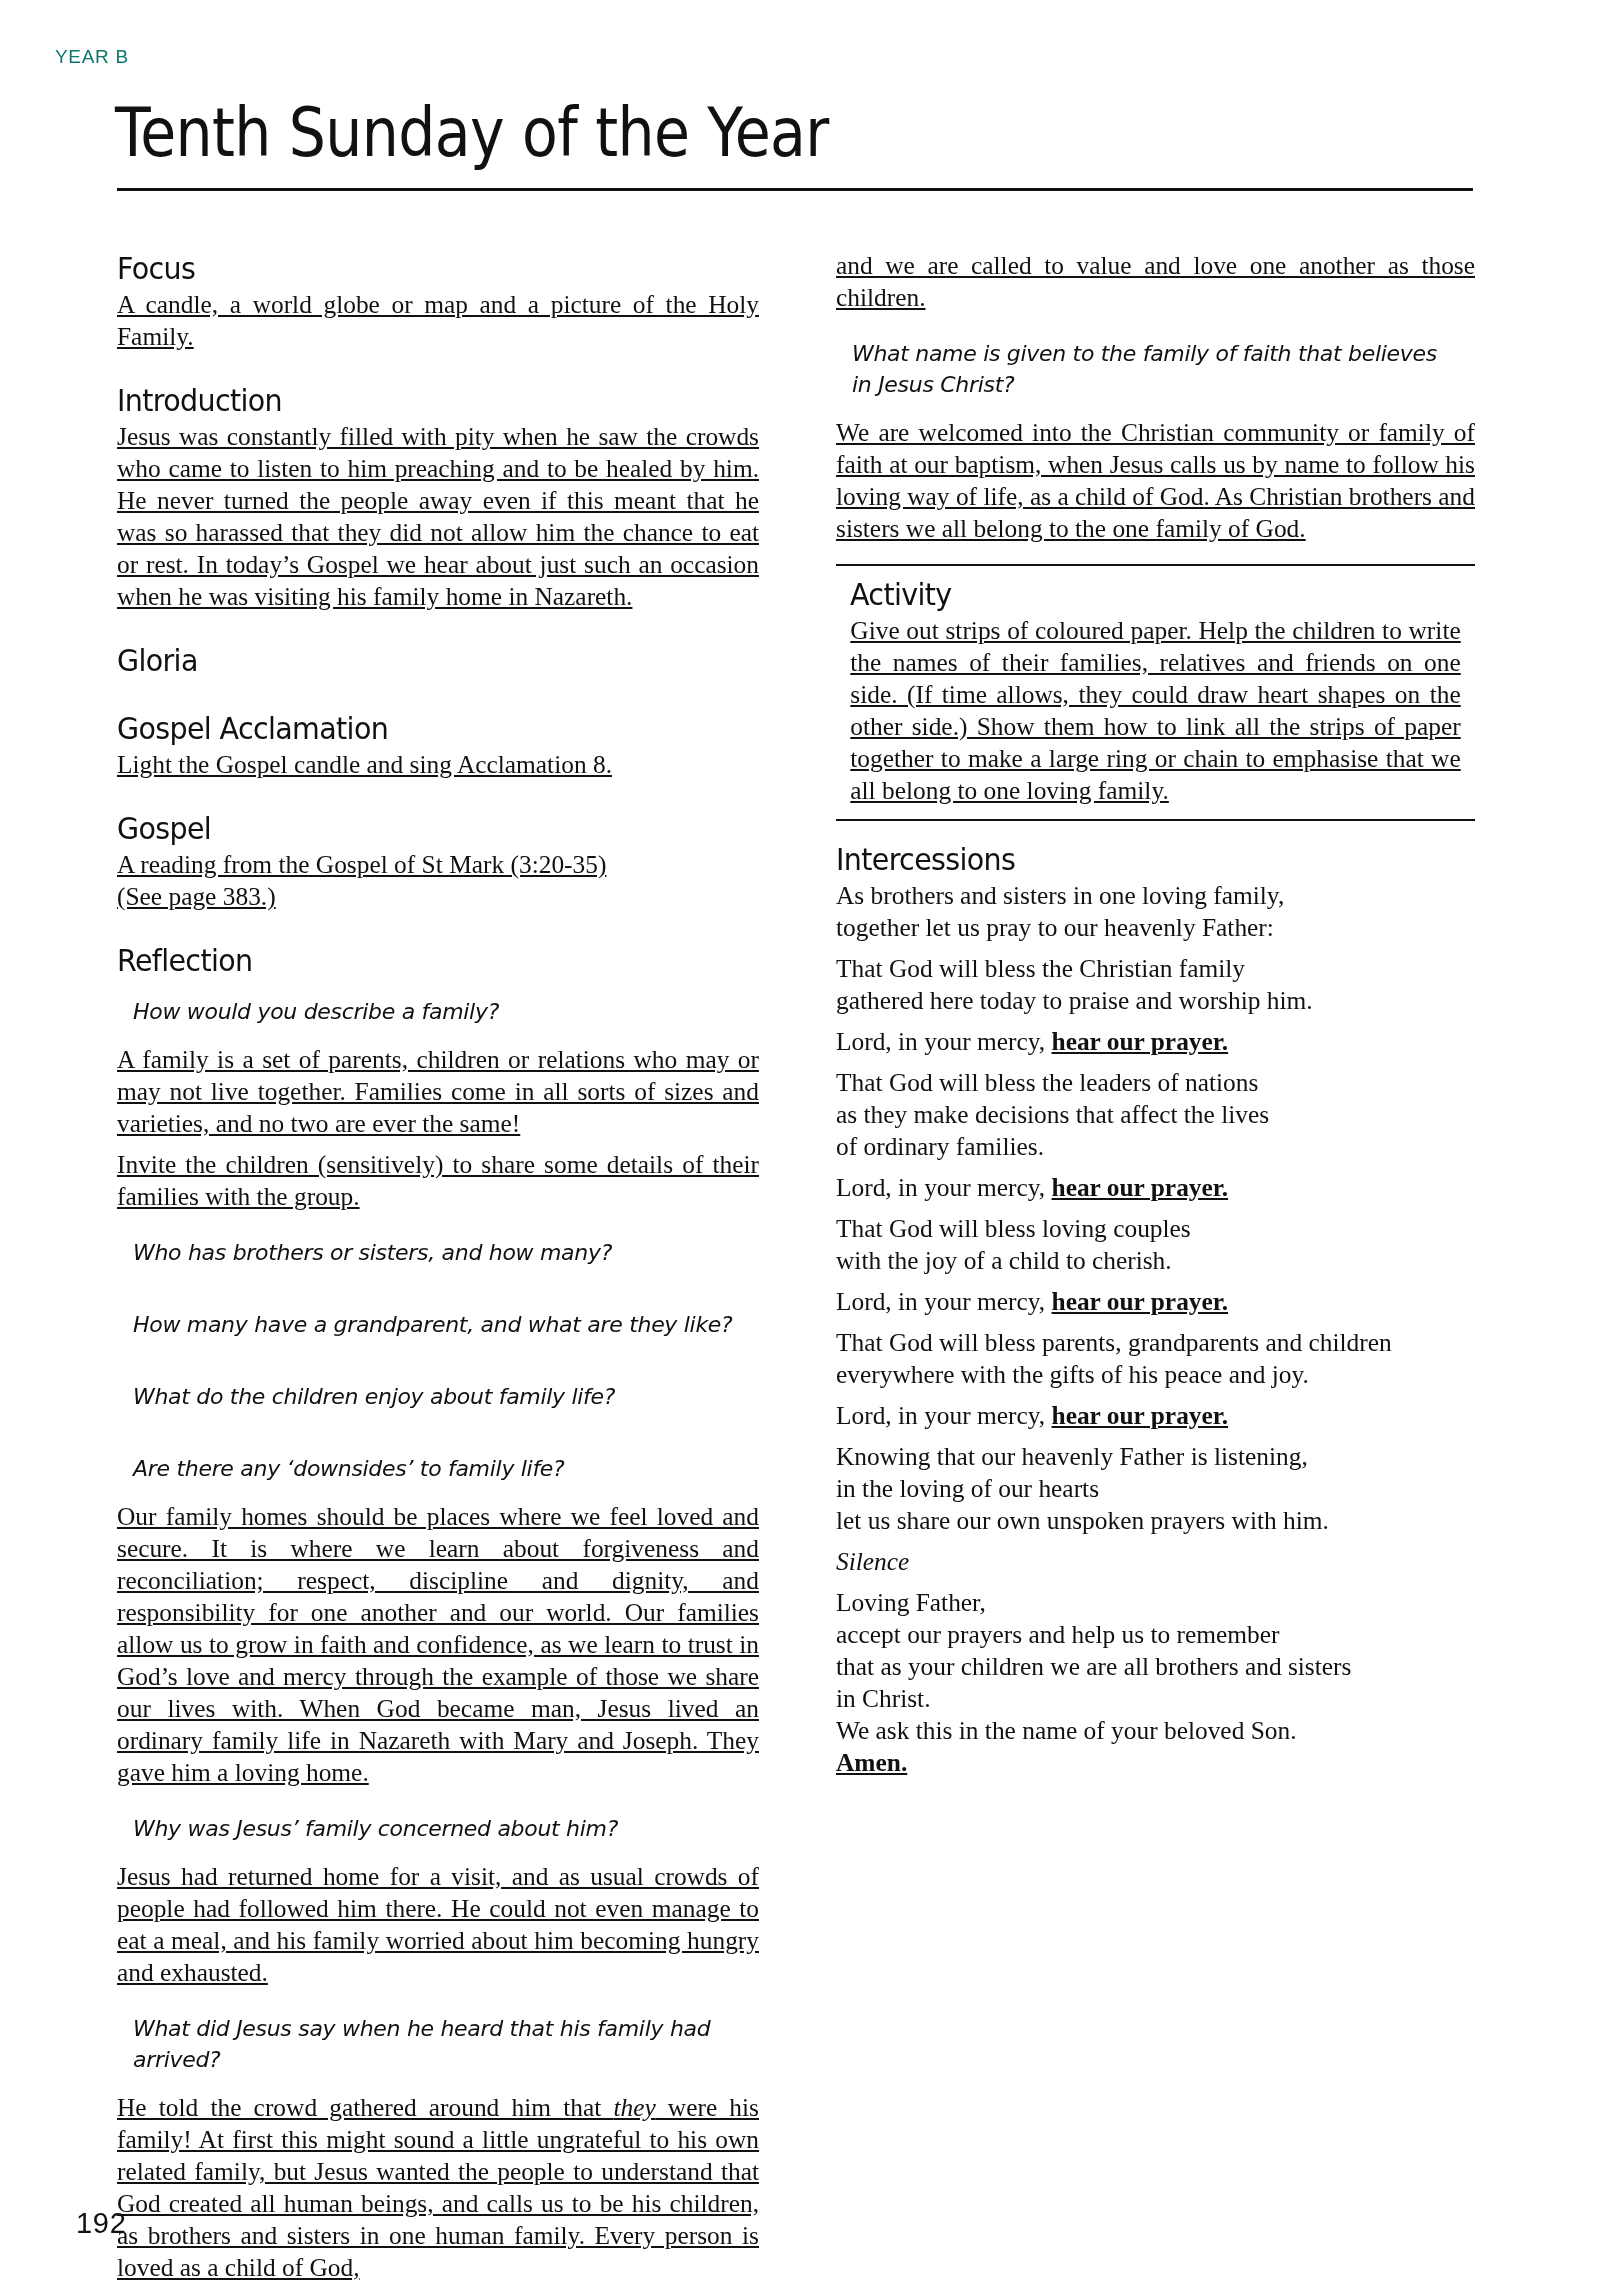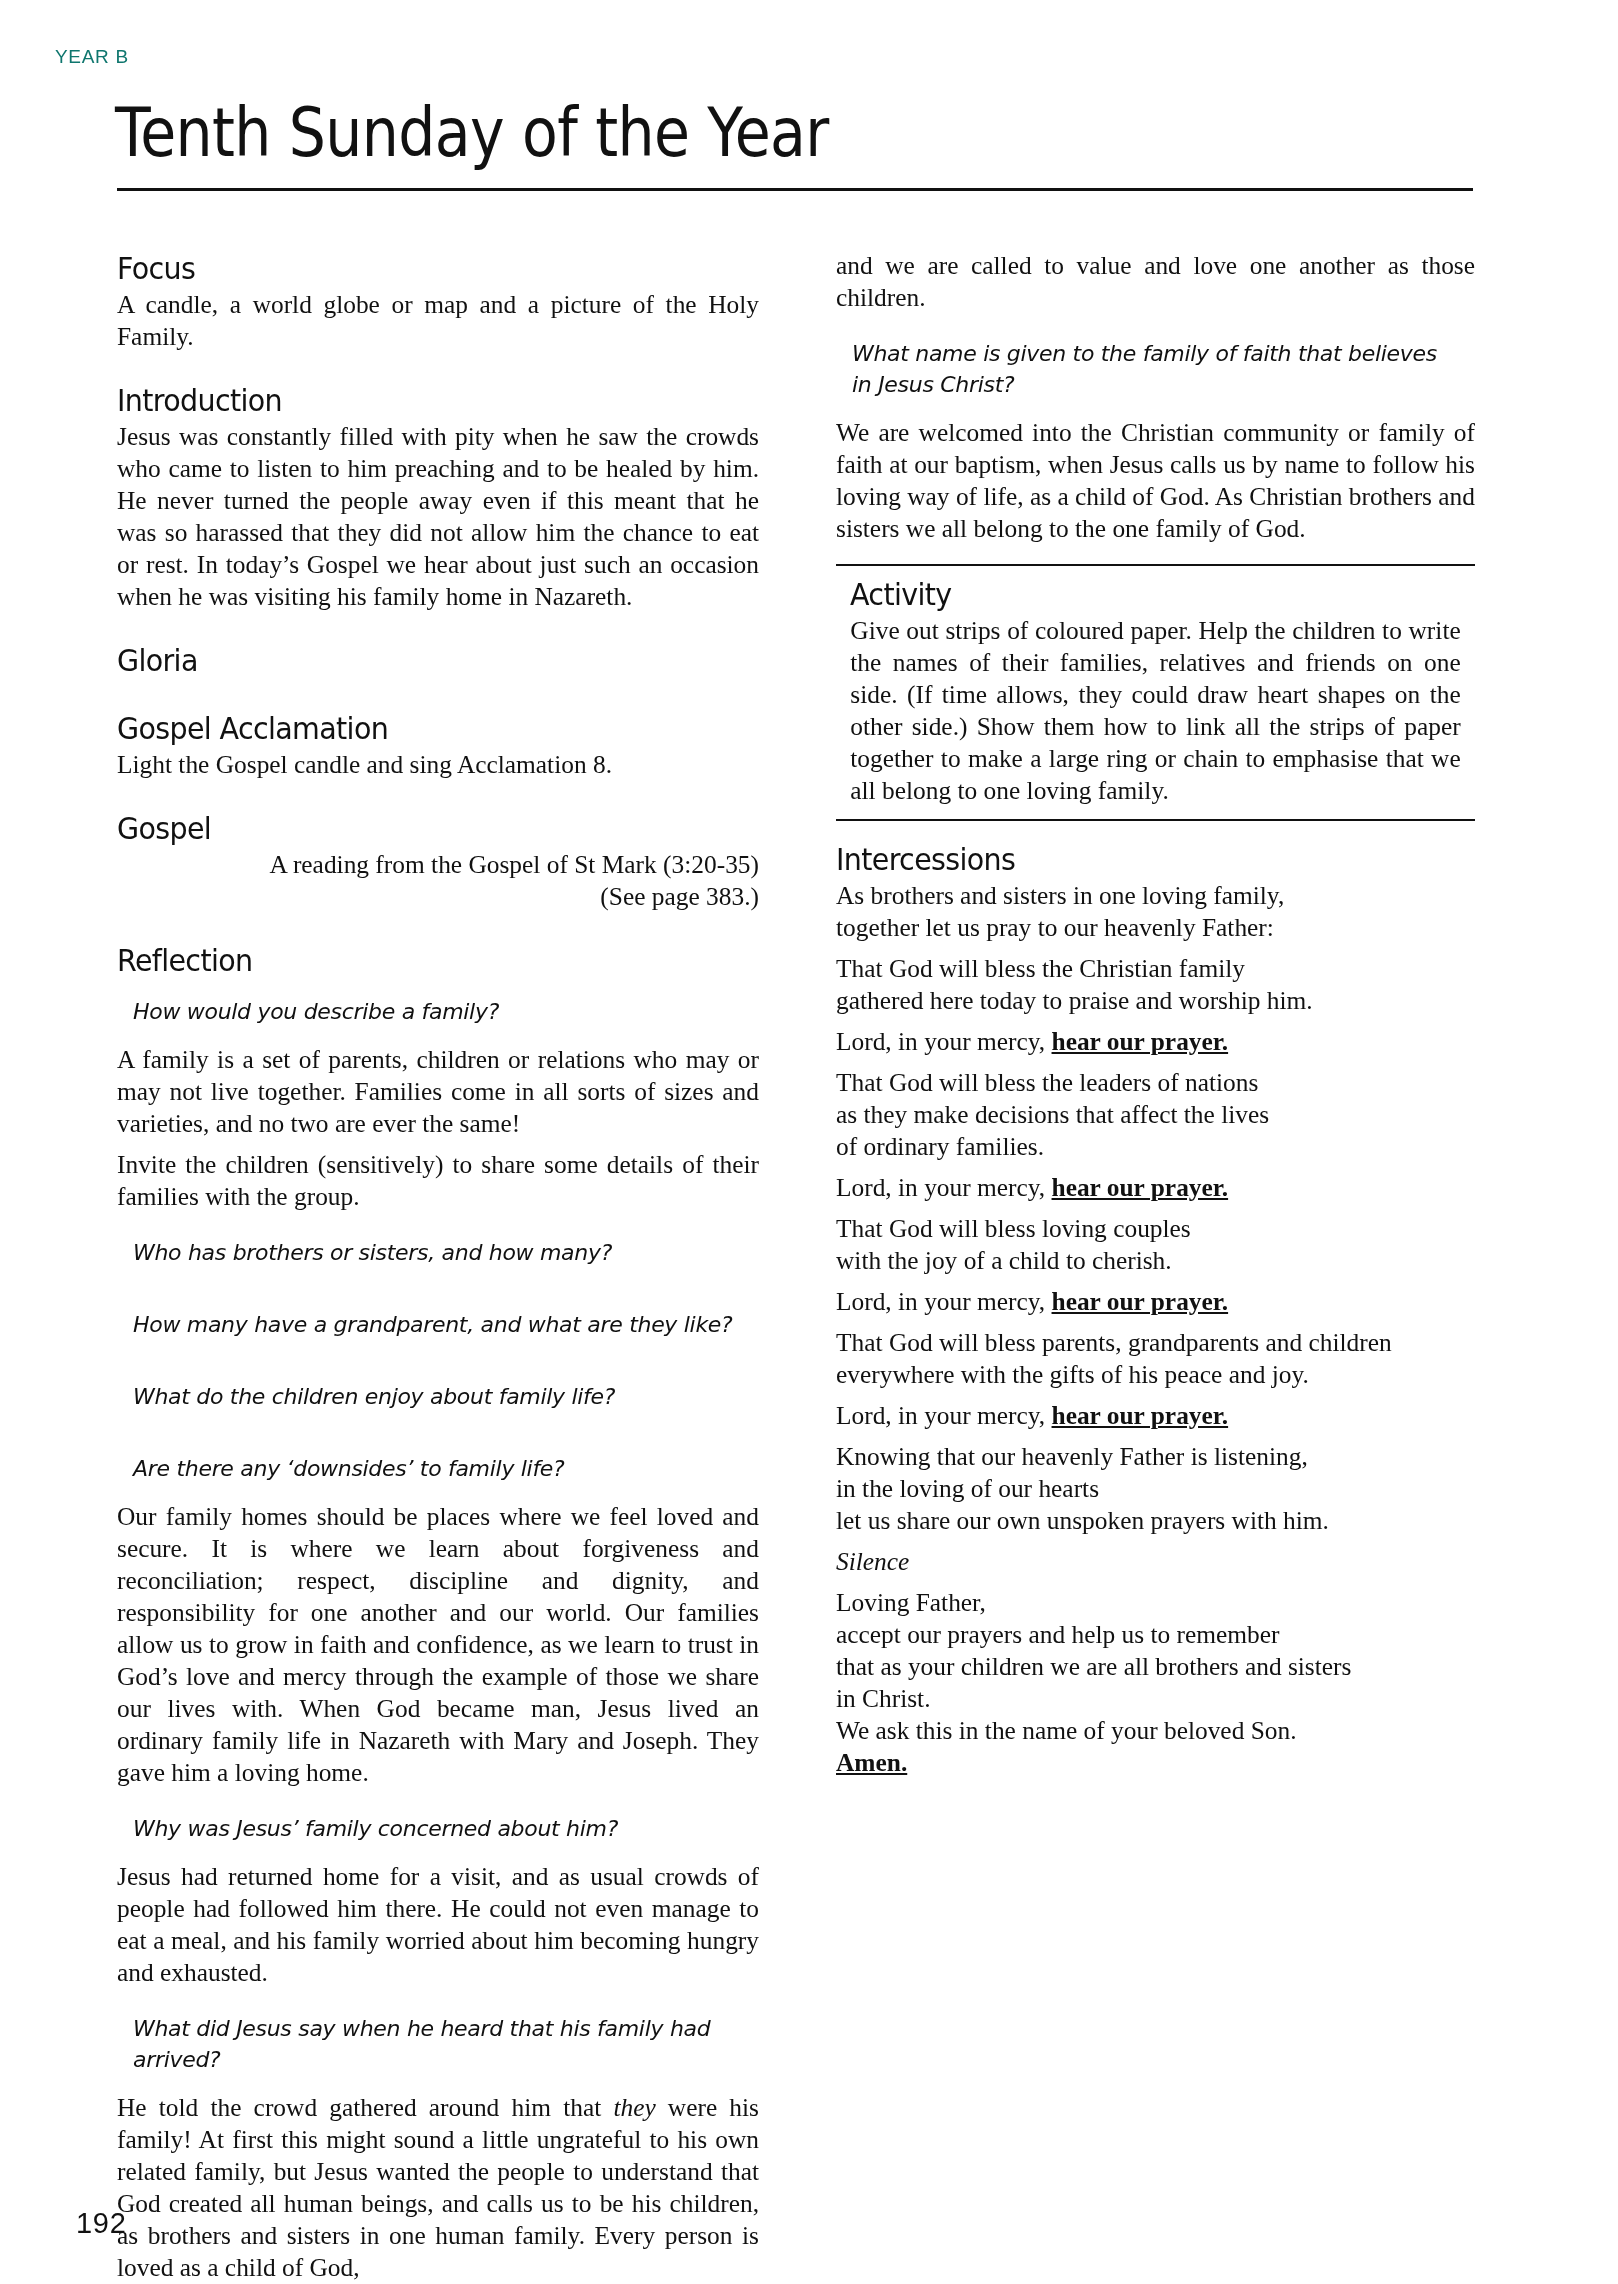--- a/index.html
+++ b/index.html
@@ -4,27 +4,27 @@
 <style>
   html, body { margin:0; padding:0; background:#ffffff; }
   body { width:1618px; height:2284px; position:relative; overflow:hidden; color:#111; }
   .year-label { position:absolute; left:55px; top:46px; font-family:"Liberation Sans", sans-serif; font-size:19px; letter-spacing:0.7px; color:#0f766e; }
   .page-title { position:absolute; left:115px; top:96px; font-family:"DejaVu Sans", sans-serif; font-weight:normal; font-size:68px; letter-spacing:-0.7px; transform:scaleX(0.86); transform-origin:left top; margin:0; line-height:1.1; white-space:nowrap; }
   .title-rule { position:absolute; left:117px; top:188px; width:1356px; height:2.6px; background:#111; }
   .col { position:absolute; top:249px; width:642px; font-family:"Liberation Serif", serif; font-size:25.4px; line-height:32px; }
   .col-left { left:117px; }
   .col-right { left:836px; width:639px; }
   .h { font-family:"DejaVu Sans", sans-serif; font-size:31px; line-height:39px; margin:0; font-weight:normal; letter-spacing:-0.7px; transform:scaleX(0.92); transform-origin:left; }
-  .p { margin:0; text-align:justify; hyphens:auto; }
+  .p { margin:0; text-align:justify; hyphens:auto;text-decoration:underline; }
   .q { margin:16px; font-family:"DejaVu Sans", sans-serif; font-style:italic; font-size:22px; line-height:31px; letter-spacing:-0.3px; }
   .gap-s { height:9px; }
   .gap-m { height:19.5px; }
   .gap-l { height:29px; }
   .activity-box { border-top:2.6px solid #111; border-bottom:2.6px solid #111; padding:9px 14.3px 13px 14.3px; margin-top:19.5px; }
-  .left-align { text-align:right; }
+  .left-align { text-align:left; }
   .bold { font-weight:bold;text-decoration:underline; }
   .ital { font-style:italic; }
   .page-number { position:absolute; left:76px; top:2207px; font-family:Liberation Sans, sans-serif; font-size:29px; letter-spacing:0.7px; }
 </style>
 </head>
 <body>
 
 <div class="year-label">YEAR B</div>
 <h1 class="page-title">Tenth Sunday of the Year</h1>
 <div class="title-rule"></div>

